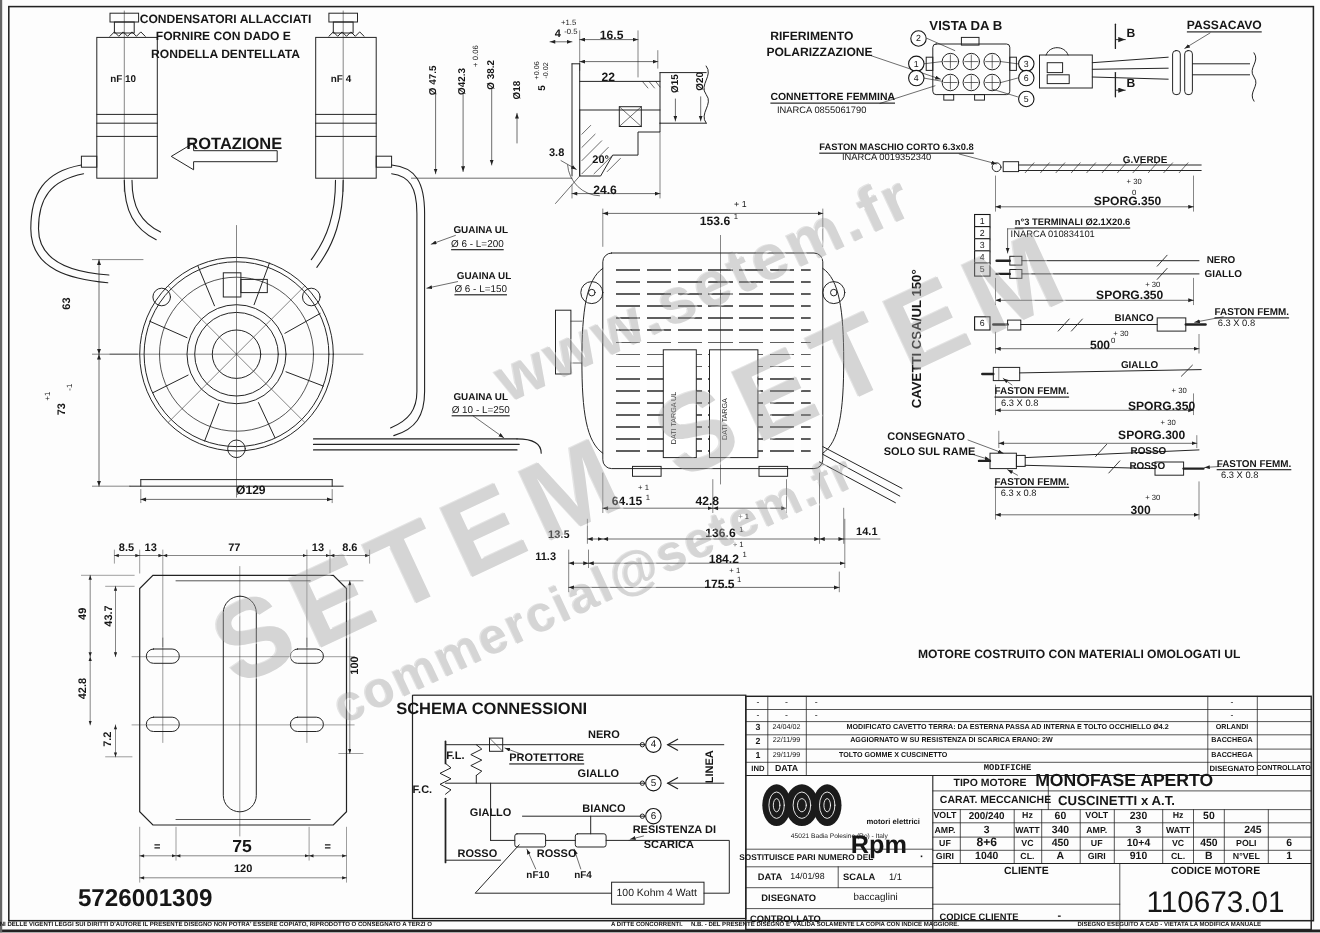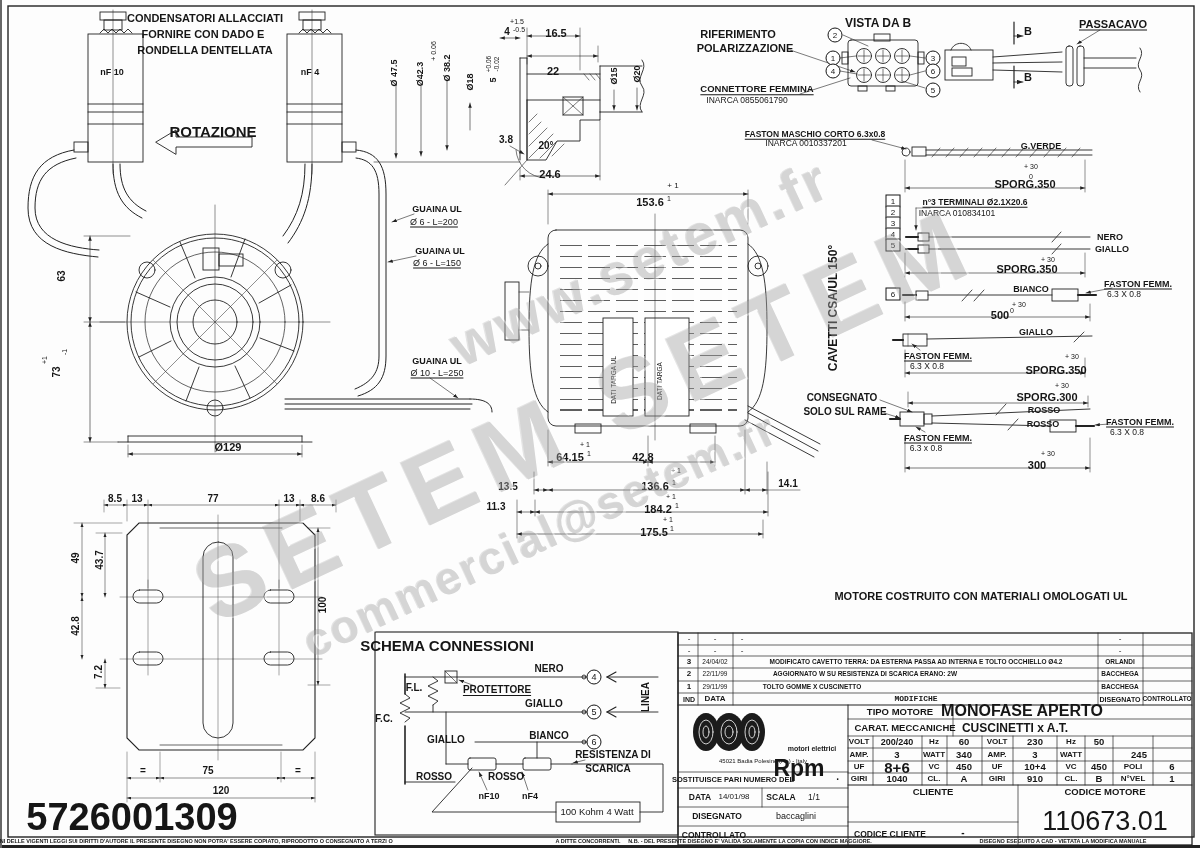--- a/index.html
+++ b/index.html
@@ -492,21 +492,21 @@
       <div class="lbl shape-circle" style="left: 835px; top: 35px; font-size: 8px;">2</div>
       <div class="lbl shape-circle" style="left: 833px; top: 58px; font-size: 8px;">1</div>
       <div class="lbl shape-circle" style="left: 833px; top: 71px; font-size: 8px;">4</div>
       <div class="lbl shape-circle" style="left: 933px; top: 58px; font-size: 8px;">3</div>
       <div class="lbl shape-circle" style="left: 933px; top: 71px; font-size: 8px;">6</div>
       <div class="lbl shape-circle" style="left: 933px; top: 90px; font-size: 8px;">5</div>
       <div class="lbl b u" style="left: 1113px; top: 24px; font-size: 11px;">PASSACAVO</div>
       <div class="lbl b" style="left: 1028px; top: 31px; font-size: 11px;">B</div>
       <div class="lbl b" style="left: 1028px; top: 77px; font-size: 11px;">B</div>
       <div class="lbl b u" style="left: 815px; top: 134px; font-size: 8.5px;">FASTON MASCHIO CORTO 6.3x0.8</div>
-      <div class="lbl" style="left: 806px; top: 143px; font-size: 8.5px;">INARCA 0010337201</div>
+      <div class="lbl" style="left: 806px; top: 143px; font-size: 8.5px;">INARCA 0019352340</div>
       <div class="lbl b" style="left: 1041px; top: 146px; font-size: 9px;">G.VERDE</div>
       <div class="lbl" style="left: 1031px; top: 166px; font-size: 7px;">+ 30</div>
       <div class="lbl" style="left: 1031px; top: 176px; font-size: 7px;">0</div>
       <div class="lbl b" style="left: 1025px; top: 184px; font-size: 11px;">SPORG.350</div>
       <div class="lbl shape-box" style="left: 893px; top: 201px; font-size: 8px;">1</div>
       <div class="lbl shape-box" style="left: 893px; top: 212px; font-size: 8px;">2</div>
       <div class="lbl shape-box" style="left: 893px; top: 223px; font-size: 8px;">3</div>
       <div class="lbl shape-box" style="left: 893px; top: 234px; font-size: 8px;">4</div>
       <div class="lbl shape-box" style="left: 893px; top: 245px; font-size: 8px;">5</div>
       <div class="lbl b u" style="left: 975px; top: 202px; font-size: 8.5px;">n°3 TERMINALI Ø2.1X20.6</div>
@@ -576,24 +576,24 @@
       <div class="lbl b" style="left: 137px; top: 499px; font-size: 10px;">13</div>
       <div class="lbl b" style="left: 213px; top: 499px; font-size: 10px;">77</div>
       <div class="lbl b" style="left: 289px; top: 499px; font-size: 10px;">13</div>
       <div class="lbl b" style="left: 318px; top: 499px; font-size: 10px;">8.6</div>
       <div class="lbl b" style="left: 76px; top: 558px; font-size: 10px; transform: translate(-50%, -50%) rotate(-90deg);">49</div>
       <div class="lbl b" style="left: 100px; top: 560px; font-size: 10px; transform: translate(-50%, -50%) rotate(-90deg);">43.7</div>
       <div class="lbl b" style="left: 76px; top: 626px; font-size: 10px; transform: translate(-50%, -50%) rotate(-90deg);">42.8</div>
       <div class="lbl b" style="left: 99px; top: 672px; font-size: 10px; transform: translate(-50%, -50%) rotate(-90deg);">7.2</div>
       <div class="lbl b" style="left: 323px; top: 605px; font-size: 10px; transform: translate(-50%, -50%) rotate(-90deg);">100</div>
       <div class="lbl b" style="left: 143px; top: 771px; font-size: 10px;">=</div>
-      <div class="lbl b" style="left: 208px; top: 771px; font-size: 10px;">75</div>
+      <div class="lbl b" style="left: 220px; top: 771px; font-size: 16px;">75</div>
       <div class="lbl b" style="left: 298px; top: 771px; font-size: 10px;">=</div>
       <div class="lbl b" style="left: 221px; top: 791px; font-size: 10px;">120</div>
-      <div class="lbl b" style="left: 132px; top: 817px; font-size: 38px;">5726001309</div>
+      <div class="lbl b" style="left: 132px; top: 817px; font-size: 22px;">5726001309</div>
       <div class="lbl b" style="left: 447px; top: 645px; font-size: 15px;">SCHEMA CONNESSIONI</div>
       <div class="lbl b" style="left: 414px; top: 688px; font-size: 10px;">F.L.</div>
       <div class="lbl b" style="left: 384px; top: 719px; font-size: 10px;">F.C.</div>
       <div class="lbl b u" style="left: 497px; top: 690px; font-size: 10px;">PROTETTORE</div>
       <div class="lbl b" style="left: 549px; top: 669px; font-size: 10px;">NERO</div>
       <div class="lbl b" style="left: 544px; top: 704px; font-size: 10px;">GIALLO</div>
       <div class="lbl b" style="left: 446px; top: 740px; font-size: 10px;">GIALLO</div>
       <div class="lbl b" style="left: 549px; top: 736px; font-size: 10px;">BIANCO</div>
       <div class="lbl b" style="left: 434px; top: 777px; font-size: 10px;">ROSSO</div>
       <div class="lbl b" style="left: 506px; top: 777px; font-size: 10px;">ROSSO</div>
@@ -651,21 +651,21 @@
       <div class="lbl b" style="left: 1099px; top: 742px; font-size: 9.5px;">50</div>
       <div class="lbl b" style="left: 859px; top: 755px; font-size: 8px;">AMP.</div>
       <div class="lbl b" style="left: 897px; top: 755px; font-size: 9.5px;">3</div>
       <div class="lbl b" style="left: 934px; top: 755px; font-size: 8px;">WATT</div>
       <div class="lbl b" style="left: 964px; top: 755px; font-size: 9.5px;">340</div>
       <div class="lbl b" style="left: 997px; top: 755px; font-size: 8px;">AMP.</div>
       <div class="lbl b" style="left: 1035px; top: 755px; font-size: 9.5px;">3</div>
       <div class="lbl b" style="left: 1071px; top: 755px; font-size: 8px;">WATT</div>
       <div class="lbl b" style="left: 1099px; top: 755px; font-size: 9.5px; margin-left: 40px;">245</div>
       <div class="lbl b" style="left: 859px; top: 767px; font-size: 8px;">UF</div>
-      <div class="lbl b" style="left: 897px; top: 767px; font-size: 15px;">8+6</div>
+      <div class="lbl b" style="left: 897px; top: 767px; font-size: 11px;">8+6</div>
       <div class="lbl b" style="left: 934px; top: 767px; font-size: 8px;">VC</div>
       <div class="lbl b" style="left: 964px; top: 767px; font-size: 9.5px;">450</div>
       <div class="lbl b" style="left: 997px; top: 767px; font-size: 8px;">UF</div>
       <div class="lbl b" style="left: 1035px; top: 767px; font-size: 9.5px;">10+4</div>
       <div class="lbl b" style="left: 1071px; top: 767px; font-size: 8px;">VC</div>
       <div class="lbl b" style="left: 1099px; top: 767px; font-size: 9.5px;">450</div>
       <div class="lbl b" style="left: 1133px; top: 767px; font-size: 8px;">POLI</div>
       <div class="lbl b" style="left: 1172px; top: 767px; font-size: 9.5px;">6</div>
       <div class="lbl b" style="left: 859px; top: 779px; font-size: 8px;">GIRI</div>
       <div class="lbl b" style="left: 897px; top: 779px; font-size: 9.5px;">1040</div>

